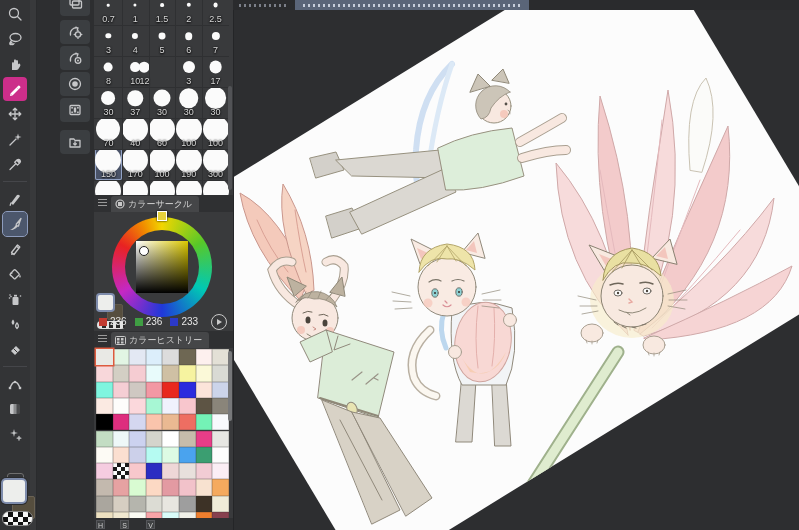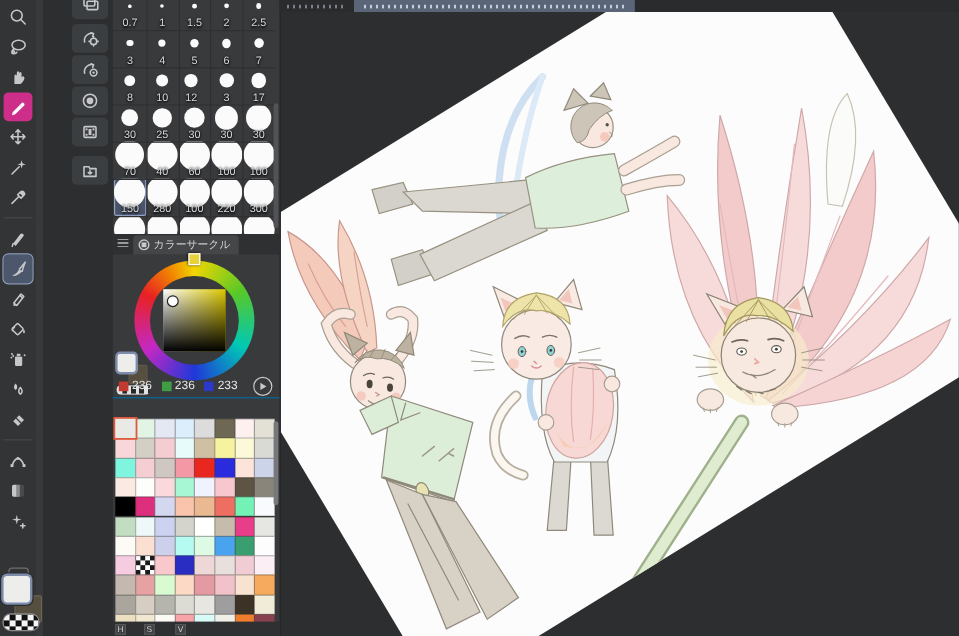--- a/index.html
+++ b/index.html
@@ -28,21 +28,21 @@
              box-shadow:0 0 0 2px #7e8cac,0 0 0 3px #2a2b2d;}
   #tr-swatch{position:absolute;left:2px;top:41px;width:29px;height:13px;border-radius:7px;border:1px solid #8a8a8a;
              background:conic-gradient(#111 25%,#f5f5f5 0 50%,#111 0 75%,#f5f5f5 0);background-size:10px 10px;}
   
   .qbtn{position:absolute;left:60px;width:30px;height:24px;border-radius:4px;background:#3b3e41;
         display:flex;align-items:center;justify-content:center;z-index:7;}
   
   #palette{position:absolute;left:94px;top:0;width:139px;height:530px;background:#393a3c;z-index:5;border-right:1px solid #242527;}
   .psec{position:absolute;left:0;width:139px;overflow:hidden;}
   #sec-brush{top:0;height:195px;border-bottom:1px solid #2c2d2f;}
-  #sec-wheel{top:195px;height:136px;border-bottom:1px solid #0369a1;}
+  #sec-wheel{top:195px;height:136px;border-bottom:6px solid #0369a1;}
   #sec-hist{top:331px;height:199px;}
   .phead{position:absolute;left:0;top:0;width:139px;height:17px;background:#2f3032;}
   .phead .burger{position:absolute;left:4px;top:4px;width:9px;height:8px;
       background-image:repeating-linear-gradient(#9a9a9a 0 1px,transparent 1px 3px);}
   .ptab{position:absolute;left:17px;top:1px;height:16px;padding:0 7px 0 4px;background:#454648;border-radius:3px 3px 0 0;
         display:flex;align-items:center;gap:3px;color:#d4d4d4;font-size:9px;white-space:nowrap;}
   
   .bcell{position:absolute;width:26.8px;height:31px;overflow:hidden;}
   .bcell .dot{position:absolute;left:50%;top:11px;transform:translate(-50%,-50%);border-radius:50%;background:#fbfbfb;}
   .bcell .lbl{position:absolute;bottom:1px;width:100%;text-align:center;font-size:9px;color:#d8d8d8;
@@ -380,39 +380,39 @@
     <span class="lbl">7</span>
       </div>
       <div class="bcell" style="left:1.0px;top:56px;">
     <span class="dot" style="width:8.76812408671319px;height:8.76812408671319px;"></span>
     <span class="lbl">8</span>
       </div>
       <div class="bcell" style="left:27.8px;top:56px;">
     <span class="dot" style="width:9.803060746521977px;height:9.803060746521977px;"></span>
     <span class="lbl">10</span>
       </div>
-      <div class="bcell" style="left:52px;top:56px;">
+      <div class="bcell" style="left:37px;top:56px;">
     <span class="dot" style="width:10.73871500692704px;height:10.73871500692704px;"></span>
     <span class="lbl">12</span>
       </div>
       <div class="bcell" style="left:81.4px;top:56px;">
     <span class="dot" style="width:12.006248373242993px;height:12.006248373242993px;"></span>
     <span class="lbl">3</span>
       </div>
       <div class="bcell" style="left:108.2px;top:56px;">
     <span class="dot" style="width:12.781627439414748px;height:12.781627439414748px;"></span>
     <span class="lbl">17</span>
       </div>
       <div class="bcell" style="left:1.0px;top:87px;">
     <span class="dot" style="width:13.863621460498697px;height:13.863621460498697px;"></span>
     <span class="lbl">30</span>
       </div>
       <div class="bcell" style="left:27.8px;top:87px;">
     <span class="dot" style="width:15.5px;height:15.5px;"></span>
-    <span class="lbl">25</span>
+    <span class="lbl">37</span>
       </div>
       <div class="bcell" style="left:54.6px;top:87px;">
     <span class="dot" style="width:16.97939928266015px;height:16.97939928266015px;"></span>
     <span class="lbl">30</span>
       </div>
       <div class="bcell" style="left:81.4px;top:87px;">
     <span class="dot" style="width:19.606121493043954px;height:19.606121493043954px;"></span>
     <span class="lbl">30</span>
       </div>
       <div class="bcell" style="left:108.2px;top:87px;">
@@ -438,29 +438,29 @@
       <div class="bcell" style="left:108.2px;top:118px;">
     <span class="dot" style="width:26px;height:26px;"></span>
     <span class="lbl">100</span>
       </div>
       <div class="bcell sel" style="left:1.0px;top:149px;">
     <span class="dot" style="width:26px;height:26px;"></span>
     <span class="lbl">150</span>
       </div>
       <div class="bcell" style="left:27.8px;top:149px;">
     <span class="dot" style="width:26px;height:26px;"></span>
-    <span class="lbl">280</span>
+    <span class="lbl">170</span>
       </div>
       <div class="bcell" style="left:54.6px;top:149px;">
     <span class="dot" style="width:26px;height:26px;"></span>
     <span class="lbl">100</span>
       </div>
       <div class="bcell" style="left:81.4px;top:149px;">
     <span class="dot" style="width:26px;height:26px;"></span>
-    <span class="lbl">220</span>
+    <span class="lbl">190</span>
       </div>
       <div class="bcell" style="left:108.2px;top:149px;">
     <span class="dot" style="width:26px;height:26px;"></span>
     <span class="lbl">300</span>
       </div>
       <div class="bcell" style="left:1.0px;top:180px;">
     <span class="dot" style="width:26px;height:26px;"></span>
       </div>
       <div class="bcell" style="left:27.8px;top:180px;">
     <span class="dot" style="width:26px;height:26px;"></span>
@@ -511,20 +511,33 @@
         <span>236</span>
       <span class="rgb-sq" style="background: rgb(63, 158, 67);"></span>
         <span>236</span>
       <span class="rgb-sq" style="background: rgb(44, 57, 200);"></span>
         <span>233</span>
     </div>
     <div id="wheel-menu-icon"></div>
   </div>
 
   <div class="psec" id="sec-hist">
+    <div class="phead">
+      <div class="burger"></div>
+      <div class="ptab">
+        <svg width="11" height="9">
+            <rect x="0.5" y="0.5" width="10" height="8" rx="1" fill="none" stroke="#c9c9c9"></rect>
+            <rect x="2" y="2" width="2.5" height="2.5" fill="#c9c9c9"></rect>
+            <rect x="6" y="2" width="2.5" height="2.5" fill="#c9c9c9"></rect>
+            <rect x="2" y="5.5" width="2.5" height="2" fill="#c9c9c9"></rect>
+            <rect x="6" y="5.5" width="2.5" height="2" fill="#c9c9c9"></rect>
+          </svg>
+        <span>カラーヒストリー</span>
+      </div>
+    </div>
     <div id="hist-grid">
         <div class="hcell selected" style="left:2.0px;top:18.0px;background:#e9e9e5;"></div>
         <div class="hcell" style="left:18.6px;top:18.0px;background:#e2f5e4;"></div>
         <div class="hcell" style="left:35.2px;top:18.0px;background:#e3e8f3;"></div>
         <div class="hcell" style="left:51.8px;top:18.0px;background:#dceefb;"></div>
         <div class="hcell" style="left:68.4px;top:18.0px;background:#dcdcdc;"></div>
         <div class="hcell" style="left:85.0px;top:18.0px;background:#6e6753;"></div>
         <div class="hcell" style="left:101.6px;top:18.0px;background:#fdf0ee;"></div>
         <div class="hcell" style="left:118.2px;top:18.0px;background:#e3e0d6;"></div>
         <div class="hcell" style="left:2.0px;top:34.3px;background:#f8d7da;"></div>

